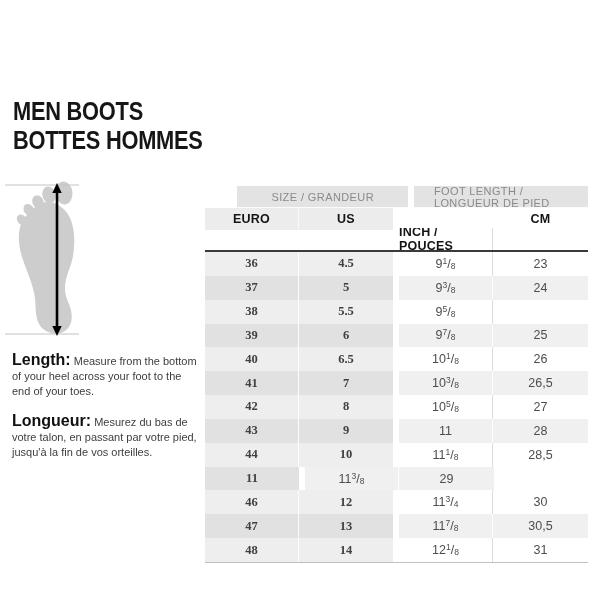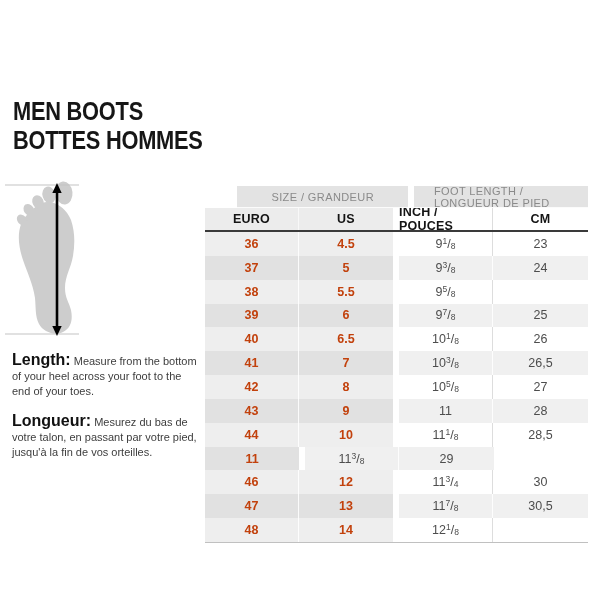--- a/index.html
+++ b/index.html
@@ -30,24 +30,24 @@
                 background:#e3e3e3; border-bottom:1px solid #fbfbfb; }
   .g-left  { width:188px;margin-left:32px; }
   .g-right { width:189px;padding-left:20px; }
   .hdr2 .cell { height:22px; font-weight:800; color:#141414; letter-spacing:0.2px; }
   .c-euro { width:94px; } .c-us { width:94px; }
   .c-gutter { width:6px; background:#fff !important; border:none !important; }
   .c-inch { width:94px; } .c-cm { width:95px; }
   .hdr2 .c-euro, .hdr2 .c-us { background:#ececec; }
   .hdr2 .c-inch, .hdr2 .c-cm { background:#ffffff; }
   .hdr2 .c-euro { border-right:1px solid #f8f8f8; }
-  .hdr2 .c-inch { border-right:1px solid #dddddd; }
+  .hdr2 .c-inch { border-right:1px solid #dddddd;margin-top:20px; }
   .divider { height:2px; background:#3a3a3a; }
   .body .trow { height:23.85px; }
-  .body .c-euro, .body .c-us { font-weight:800; color:#c2410c; }
+  .body .c-euro, .body .c-us { font-weight:800; color:#404040;font-family:Liberation Serif, serif; }
   .body .c-inch, .body .c-cm { color:#4d4d4d; }
   .body .c-euro { border-right:1px solid rgba(255,255,255,0.85); }
   .body .trow.odd  .c-euro, .body .trow.odd  .c-us { background:#eeeeee; }
   .body .trow.even .c-euro, .body .trow.even .c-us { background:#e1e1e1; }
   .body .trow.odd  .c-inch, .body .trow.odd  .c-cm { background:#ffffff; }
   .body .trow.even .c-inch, .body .trow.even .c-cm { background:#f0f0f0; }
   .body .trow.odd  .c-inch { border-right:1px solid #dddddd; }
   .body .trow.even .c-inch { border-right:1px solid rgba(255,255,255,0.85); }
   .bottom-line { height:1px; background:#c0c0c0; }
   .cell sup { font-size:8.5px; position:relative; top:-3px; }
@@ -186,18 +186,19 @@
           <div class="cell c-us">13</div>
           <div class="cell c-gutter"></div>
           <div class="cell c-inch">11 <sup>7</sup>/<sub>8</sub></div>
           <div class="cell c-cm">30,5</div>
         </div>
         <div class="trow odd">
           <div class="cell c-euro">48</div>
           <div class="cell c-us">14</div>
           <div class="cell c-gutter"></div>
           <div class="cell c-inch">12 <sup>1</sup>/<sub>8</sub></div>
+          <div class="cell c-cm">31</div>
         </div>
       </div>
     <div class="bottom-line"></div>
   </div>
 
 </div>
 
 </body></html>

